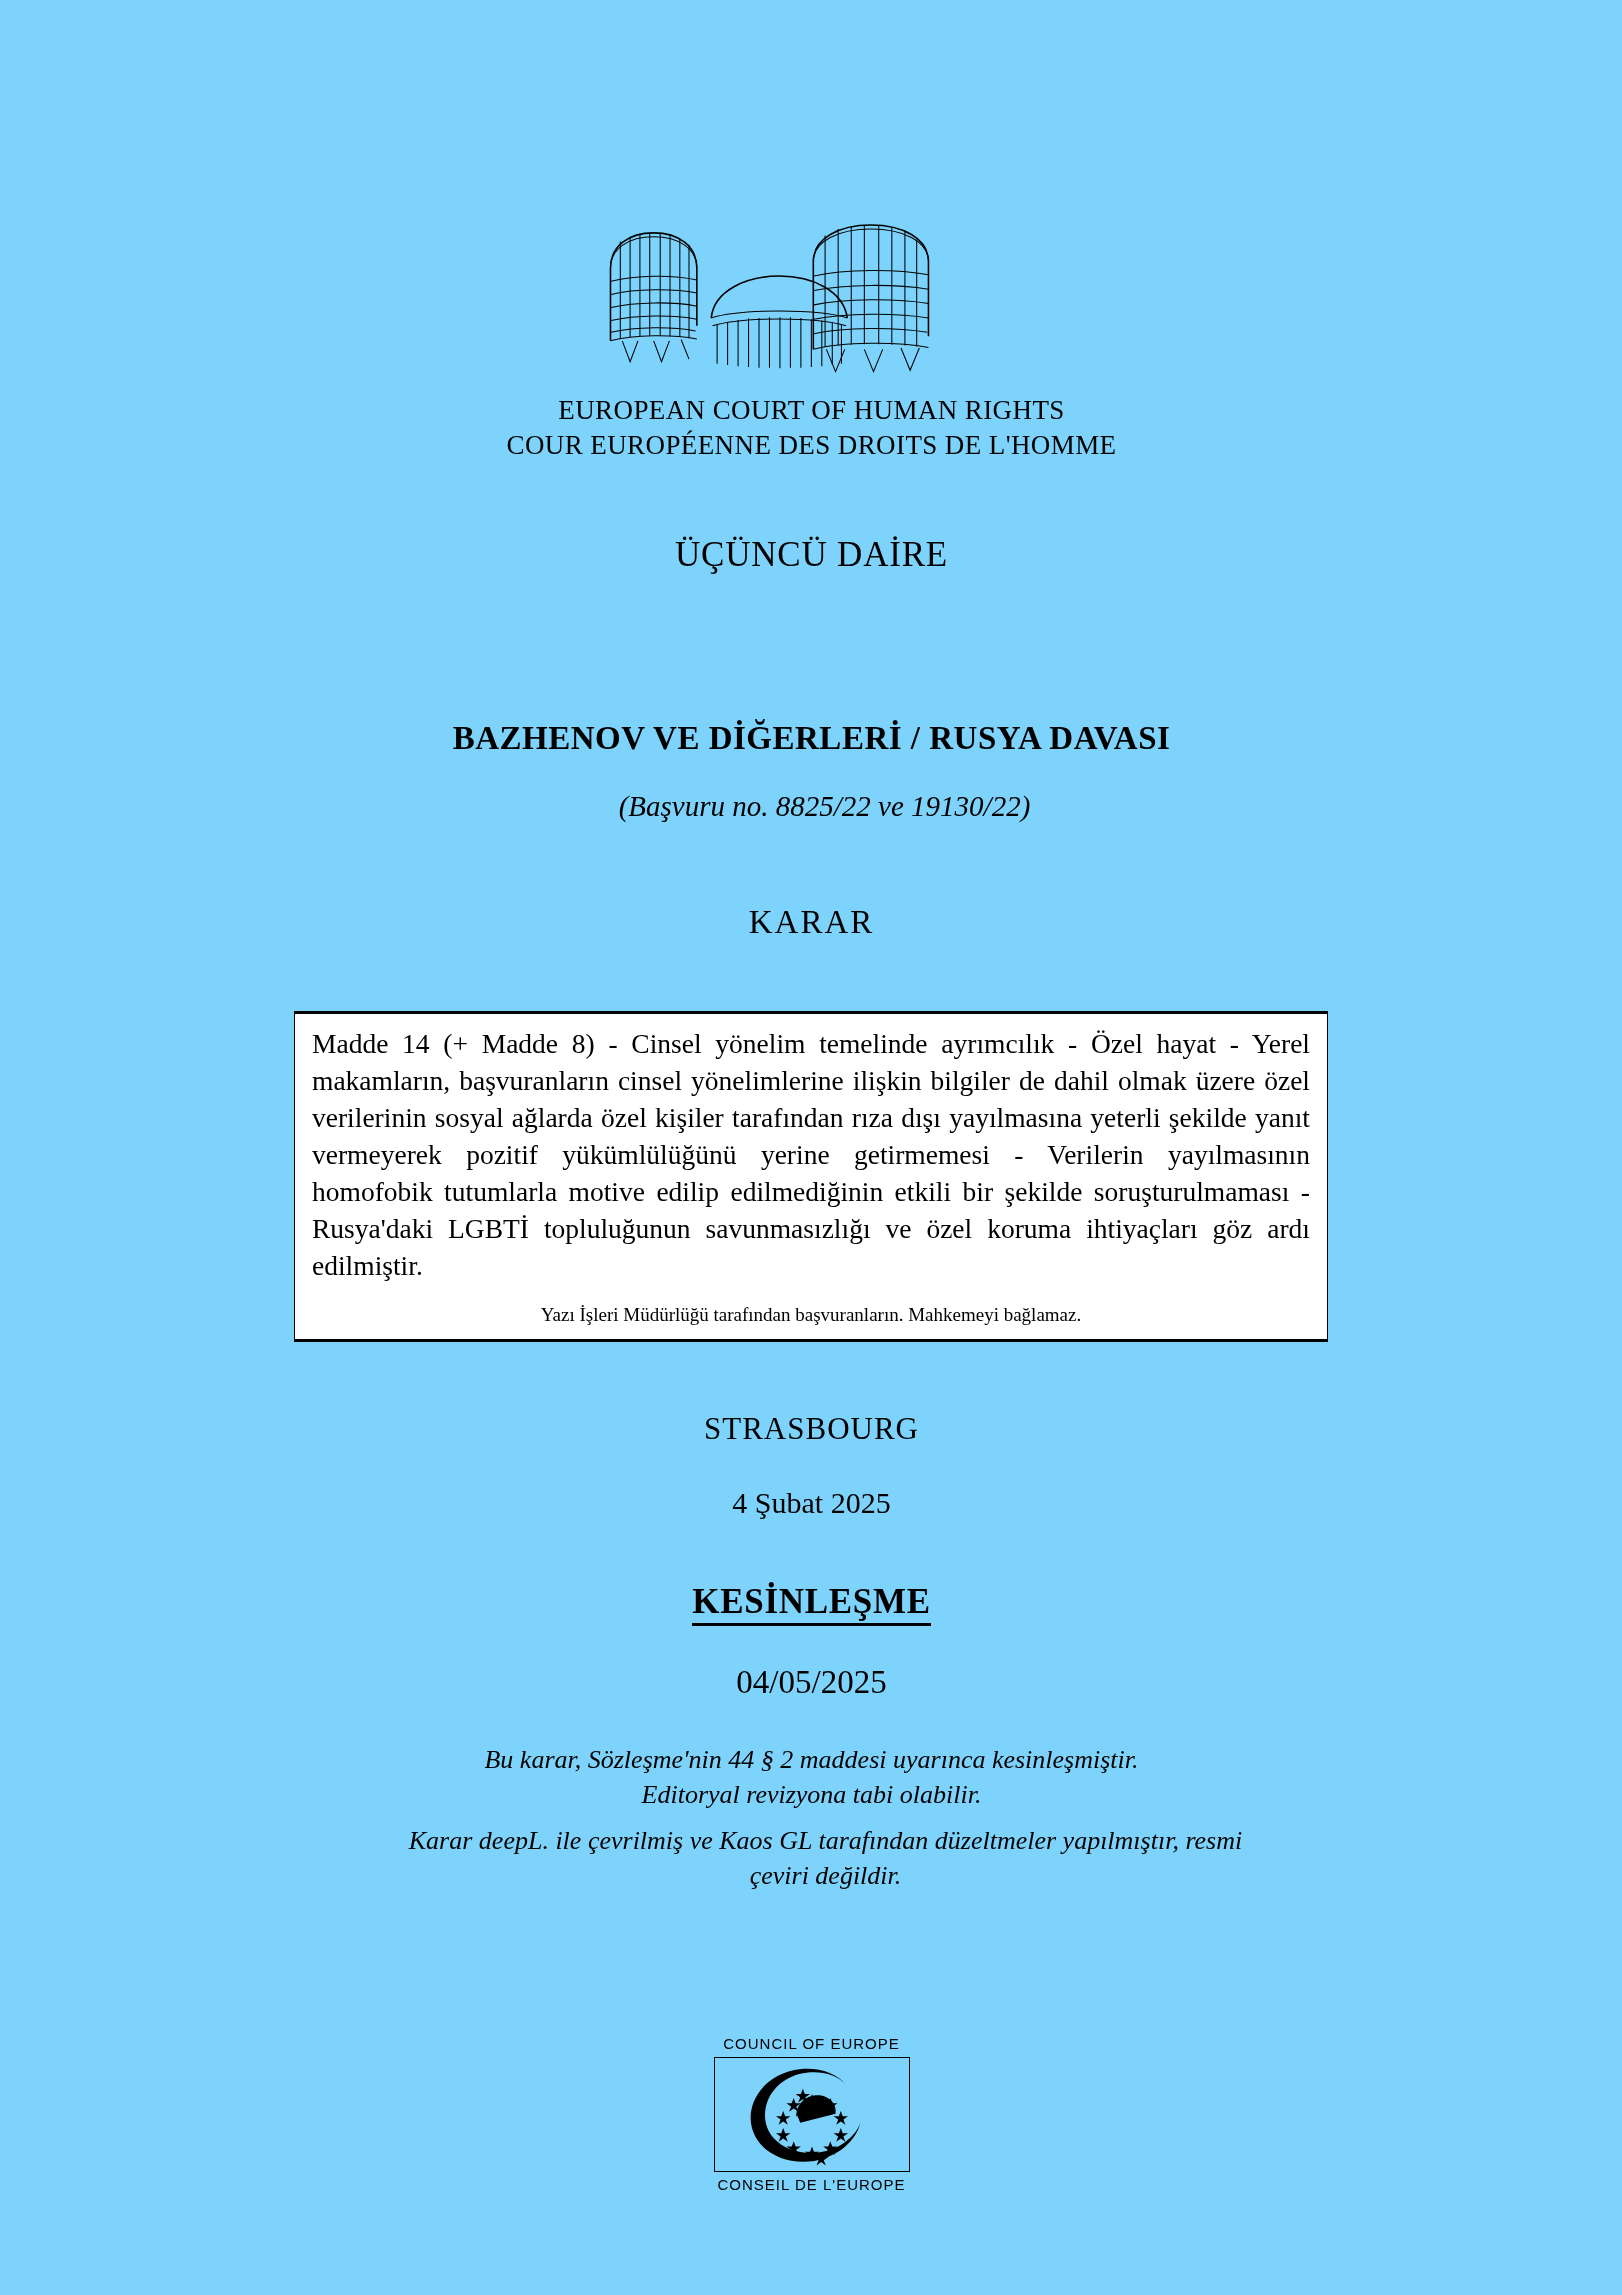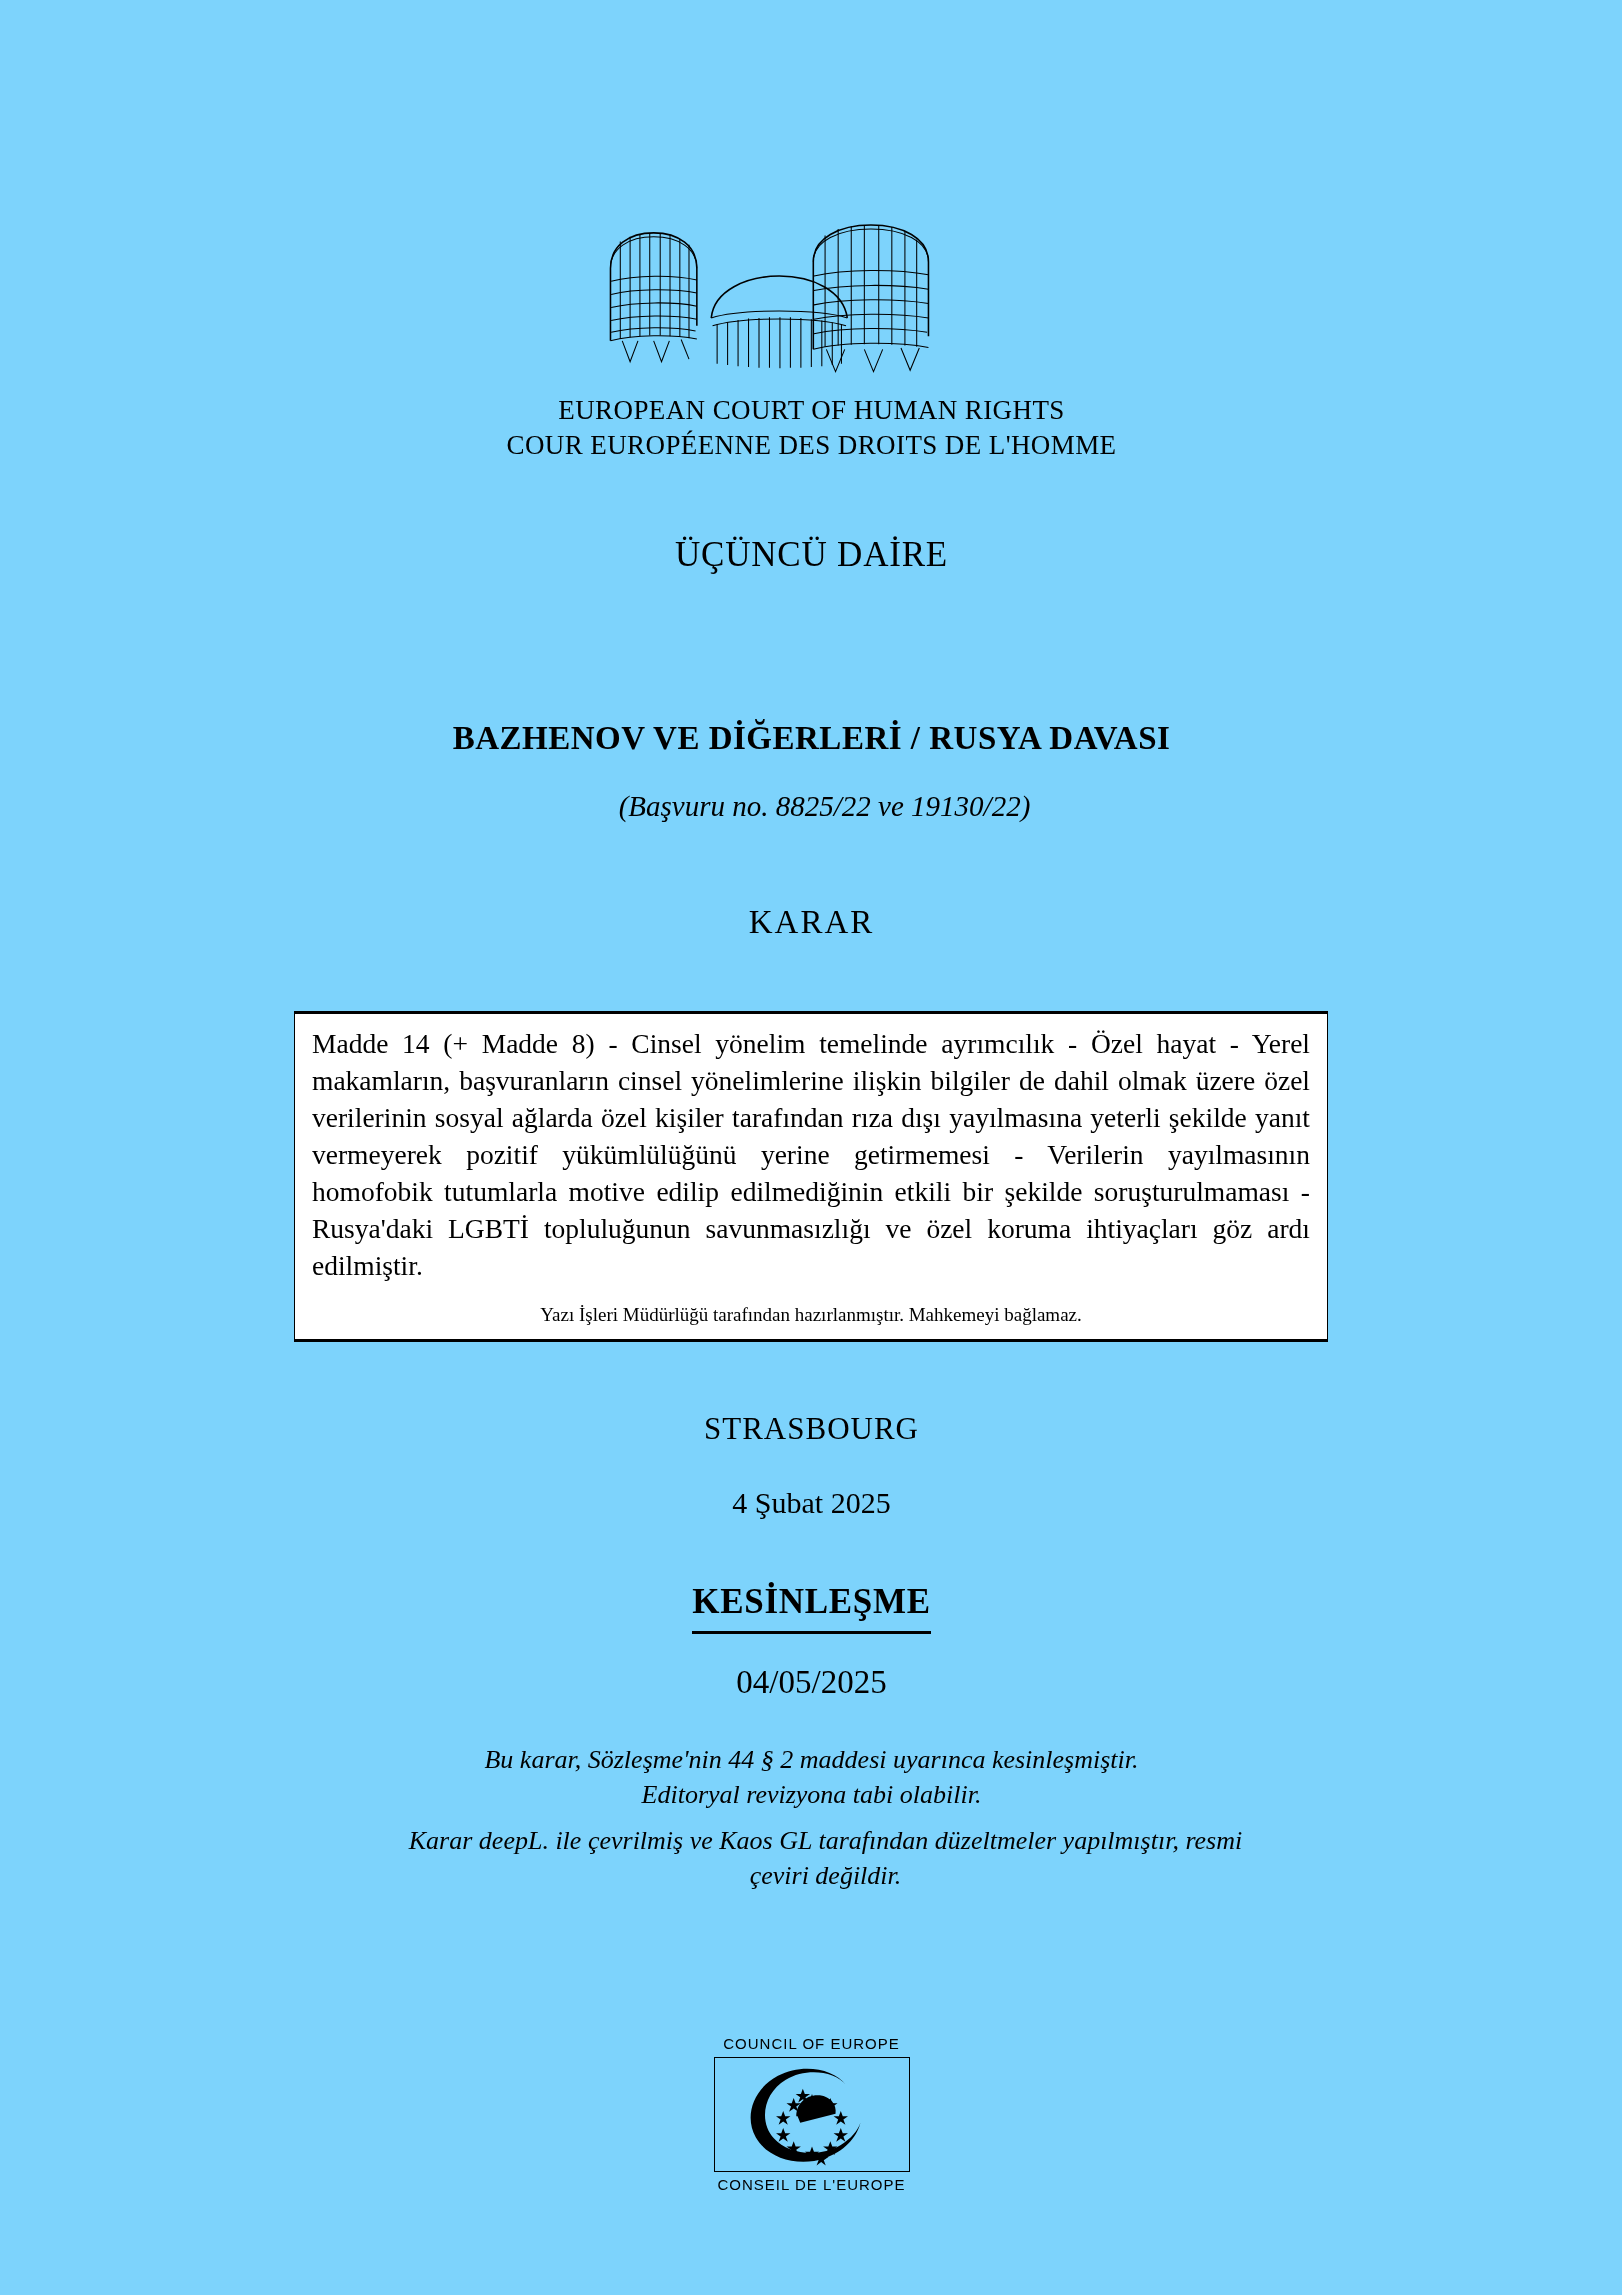--- a/index.html
+++ b/index.html
@@ -139,21 +139,21 @@
     position: absolute;
     left: 0;
     width: 1623px;
     text-align: center;
     font-size: 35px;
     font-weight: bold;
     letter-spacing: 0.7px;
   }
   .final-label span {
     border-bottom: 3.3px solid #000;
-    padding-bottom: 10px;
+    padding-bottom: 2px;
   }
   .final-date {
     position: absolute;
     left: 0;
     width: 1623px;
     text-align: center;
     font-size: 33px;
   }
 
   
@@ -280,21 +280,21 @@
   <div class="section-name" style="top:535px;">ÜÇÜNCÜ DAİRE</div>
 
   <div class="case-title" style="top:720px;">BAZHENOV VE DİĞERLERİ / RUSYA DAVASI</div>
 
   <div class="app-numbers" style="top:790px;margin-left:13px;">(Başvuru no. 8825/22 ve 19130/22)</div>
 
   <div class="doc-type" style="top:904px;">KARAR</div>
 
   <div class="summary-box">
     <p class="summary-text">Madde 14 (+ Madde 8) - Cinsel yönelim temelinde ayrımcılık - Özel hayat - Yerel makamların, başvuranların cinsel yönelimlerine ilişkin bilgiler de dahil olmak üzere özel verilerinin sosyal ağlarda özel kişiler tarafından rıza dışı yayılmasına yeterli şekilde yanıt vermeyerek pozitif yükümlülüğünü yerine getirmemesi - Verilerin yayılmasının homofobik tutumlarla motive edilip edilmediğinin etkili bir şekilde soruşturulmaması - Rusya'daki LGBTİ topluluğunun savunmasızlığı ve özel koruma ihtiyaçları göz ardı edilmiştir.</p>
-    <p class="summary-note">Yazı İşleri Müdürlüğü tarafından hazırlanmıştır. Mahkemeyi bağlamaz.</p>
+    <p class="summary-note">Yazı İşleri Müdürlüğü tarafından başvuranların. Mahkemeyi bağlamaz.</p>
   </div>
 
   <div class="place" style="top:1411px;">STRASBOURG</div>
   <div class="date" style="top:1486px;">4 Şubat 2025</div>
 
   <div class="final-label" style="top:1582px;">
     <span>KESİNLEŞME</span>
   </div>
   <div class="final-date" style="top:1664px;">04/05/2025</div>
 

